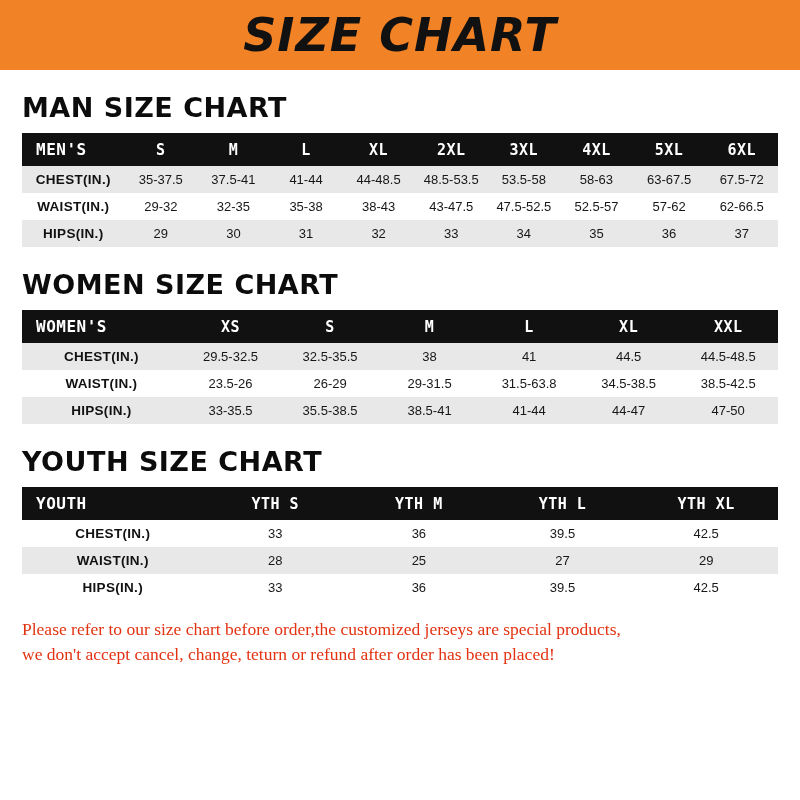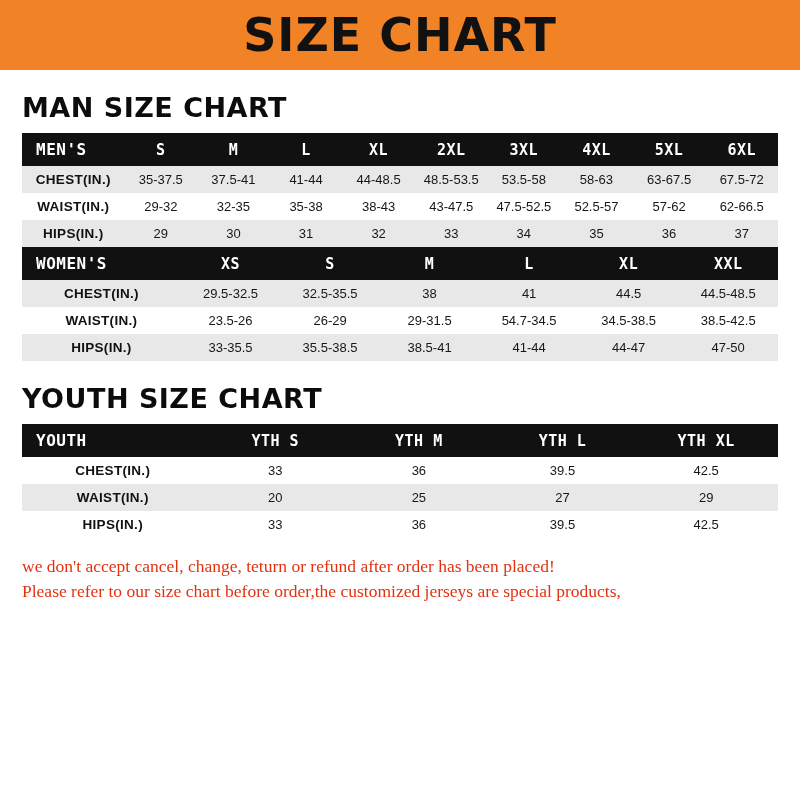--- a/index.html
+++ b/index.html
@@ -21,20 +21,21 @@
     box-sizing: border-box;
   }
   
   .header-band {
     position: relative;
     height: 70px;
     background: #f28226;
     display: flex;
     align-items: center;
     justify-content: center;
+    font-style: italic;
   }
   .header-band .title {
     font-family: "DejaVu Sans", sans-serif;
     font-weight: bold;
     font-size: 46px;
     letter-spacing: 1px;
     color: #111111;
     line-height: 1;
     margin: 0;
   }
@@ -180,20 +181,21 @@
         <td>32</td>
         <td>33</td>
         <td>34</td>
         <td>35</td>
         <td>36</td>
         <td>37</td>
       </tr>
     </tbody>
       </table>
 
+    <div class="section-title">WOMEN SIZE CHART</div>
     <table class="size-table women-table">
       <colgroup>
         <col class="c0">
           <col class="cx">
           <col class="cx">
           <col class="cx">
           <col class="cx">
           <col class="cx">
           <col class="cx">
       </colgroup>
@@ -214,21 +216,21 @@
         <td>38</td>
         <td>41</td>
         <td>44.5</td>
         <td>44.5-48.5</td>
       </tr>
       <tr class="row-white">
         <td class="first">WAIST(IN.)</td>
         <td>23.5-26</td>
         <td>26-29</td>
         <td>29-31.5</td>
-        <td>54.7-34.5</td>
+        <td>31.5-63.8</td>
         <td>34.5-38.5</td>
         <td>38.5-42.5</td>
       </tr>
       <tr class="row-light">
         <td class="first">HIPS(IN.)</td>
         <td>33-35.5</td>
         <td>35.5-38.5</td>
         <td>38.5-41</td>
         <td>41-44</td>
         <td>44-47</td>
@@ -256,35 +258,35 @@
       </tr>
       <tr class="row-white">
         <td class="first">CHEST(IN.)</td>
         <td>33</td>
         <td>36</td>
         <td>39.5</td>
         <td>42.5</td>
       </tr>
       <tr class="row-light">
         <td class="first">WAIST(IN.)</td>
-        <td>20</td>
+        <td>28</td>
         <td>25</td>
         <td>27</td>
         <td>29</td>
       </tr>
       <tr class="row-white">
         <td class="first">HIPS(IN.)</td>
         <td>33</td>
         <td>36</td>
         <td>39.5</td>
         <td>42.5</td>
       </tr>
     </tbody>
       </table>
 
   </div>
 
   <div class="footer-note">
+    <div>Please refer to our size chart before order,the customized jerseys are special products,</div>
     <div>we don't accept cancel, change, teturn or refund after order has been placed!</div>
-    <div>Please refer to our size chart before order,the customized jerseys are special products,</div>
   </div>
 
 </div>
 
 </body></html>

